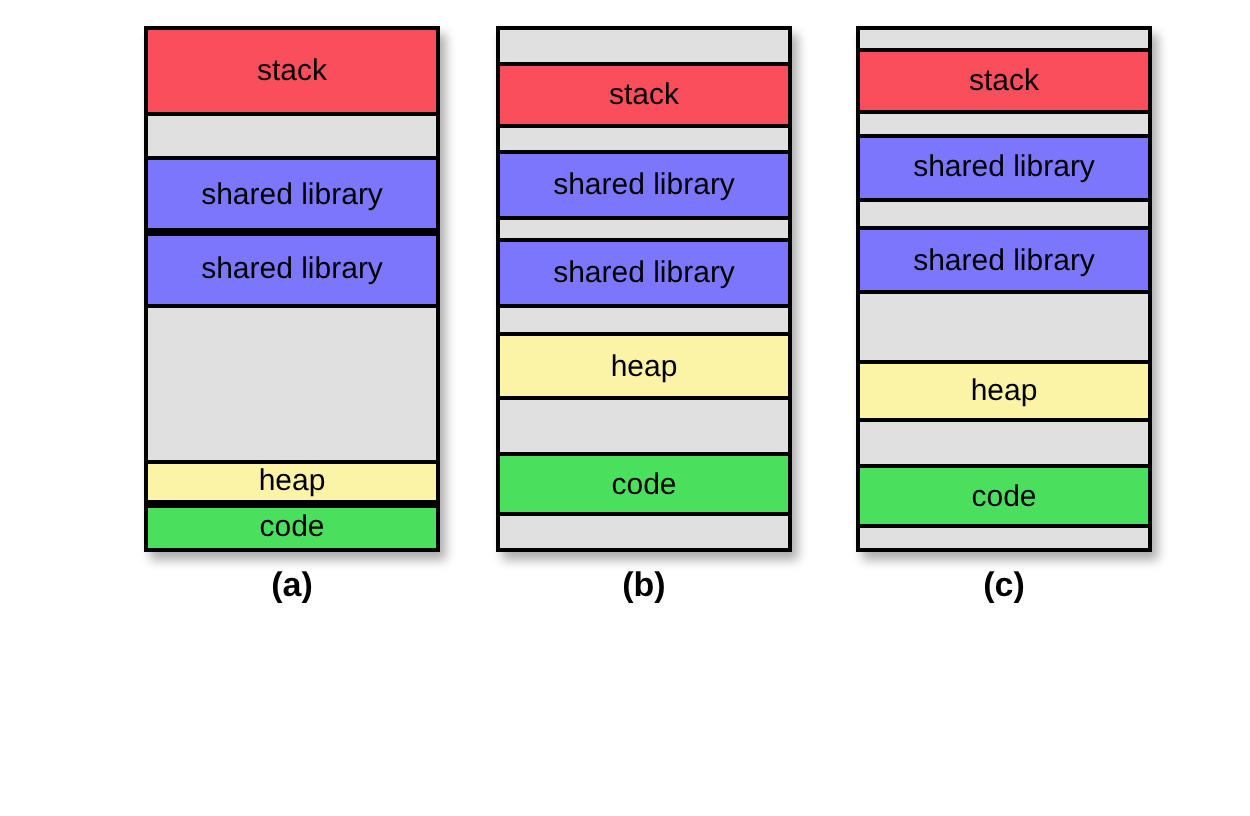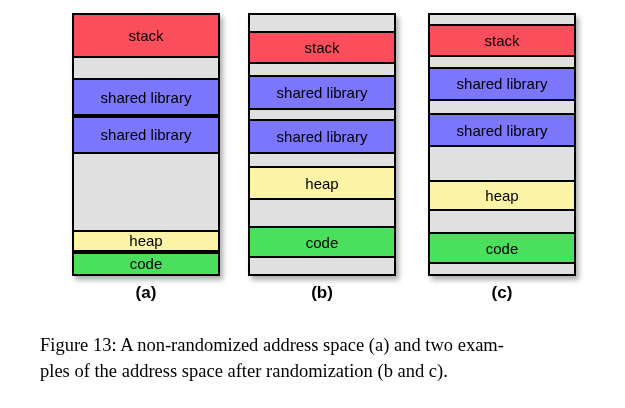--- a/index.html
+++ b/index.html
@@ -156,18 +156,14 @@
           <div class="seg gap gap" style="height: 13%;"></div>
           <div class="seg heap filled" style="height: 12.5%;">heap</div>
           <div class="seg gap gap" style="height: 8.5%;"></div>
           <div class="seg code filled" style="height: 12.5%;">code</div>
           <div class="seg gap gap" style="height: 4%;"></div>
         </div>
       </div>
       <div class="col-label lab-c">(c)</div>
     </div>
 
-  <div class="caption">
-    <span class="cap-line">Figure 13: A non-randomized address space (a) and two exam-</span>
-    <span class="cap-line">ples of the address space after randomization (b and c).</span>
-  </div>
 
 </div>
 
 </body></html>

